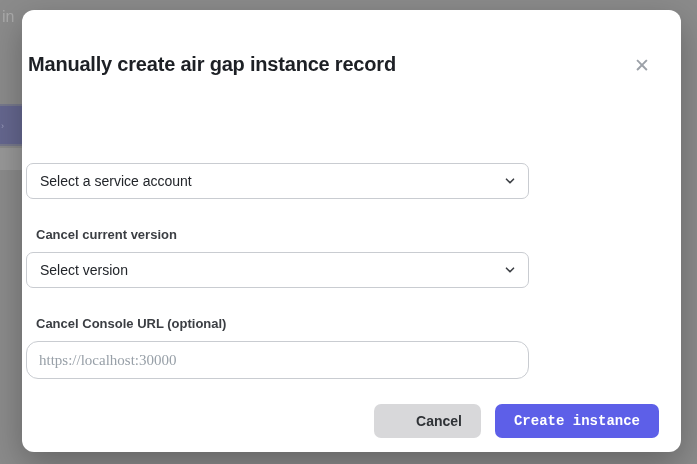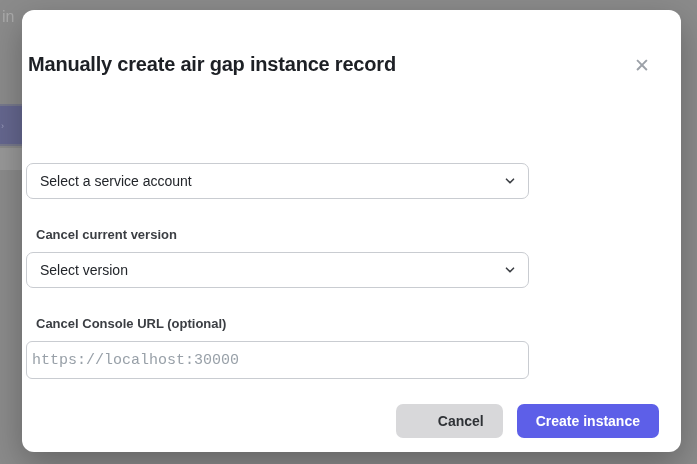--- a/index.html
+++ b/index.html
@@ -77,40 +77,40 @@
   .chevron {
     position: absolute; right: 13px; top: 50%;
     transform: translateY(-50%);
     width: 12px; height: 12px; pointer-events: none;
     display: flex; align-items: center; justify-content: center;
   }
   .chevron svg { display: block; }
 
   input.field-input {
     width: 100%; height: 100%;
-    border: 1px solid #c9ccd1; border-radius: 6px;
+    border: 1px solid #c9ccd1; border-radius: 12px;
     background: #ffffff;
-    font-family: Liberation Mono, monospace;
+    font-family: Liberation Serif, serif;
     font-size: 15px; color: #22252a;
-    padding: 0 5px;
+    padding: 0 12px;
   }
   input.field-input::placeholder { color: #98a0a8; opacity: 1; }
 
   .button-row {
     position: absolute; right: 22px; top: 394px;
     display: flex; gap: 14px;
   }
   .btn {
     height: 34px; border: none; border-radius: 7px;
     font-family: "Liberation Sans", sans-serif;
     font-size: 14px; font-weight: 700;
     padding: 0 19px; cursor: pointer;
   }
   .btn-cancel { background: #d8d8da; color: #2f3236; padding-left: 42px; }
-  .btn-primary { background: #5d5fe8; color: #ffffff; }
+  .btn-primary { background: #5d5fe8; color: #ffffff; font-family: Liberation Mono, monospace; }
 </style>
 </head>
 <body>
 
 <div class="backdrop">
   <span class="bg-partial-text">in</span>
   <div class="bg-band">
     <span class="bg-band-mark">›</span>
   </div>
   <div class="bg-band-light"></div>

